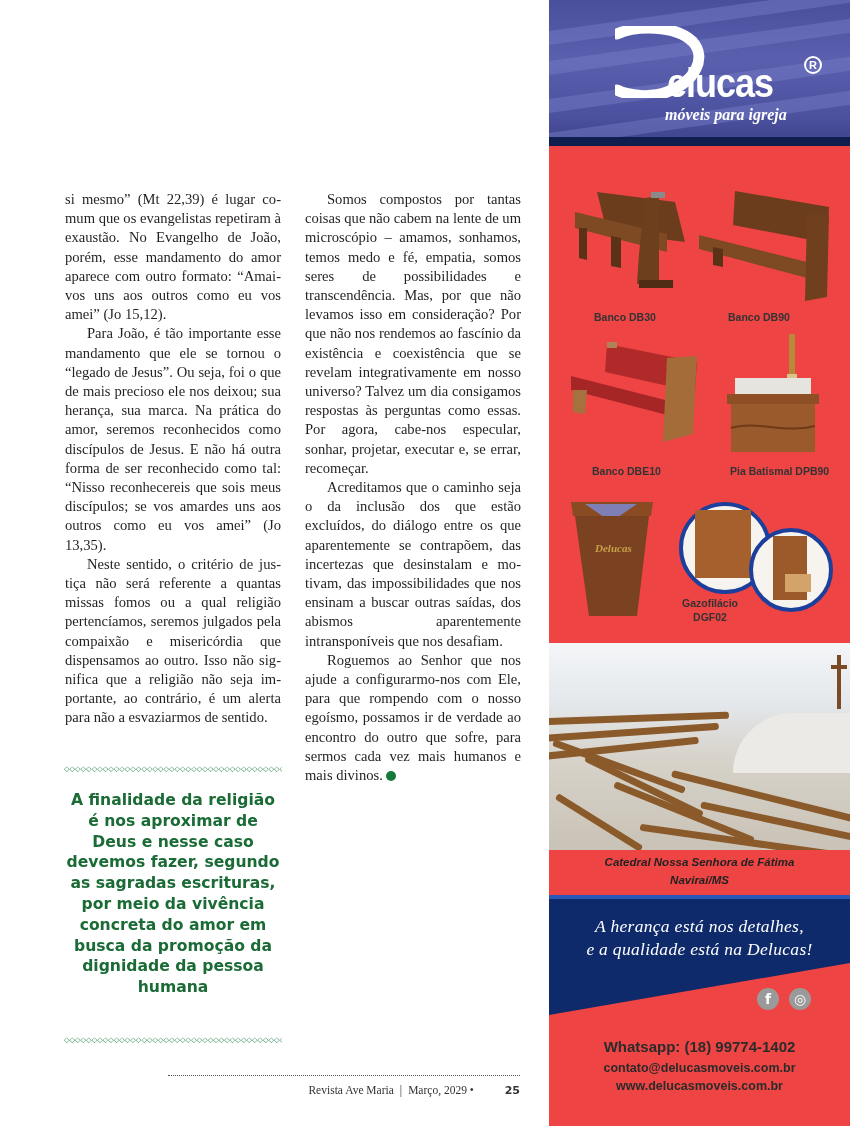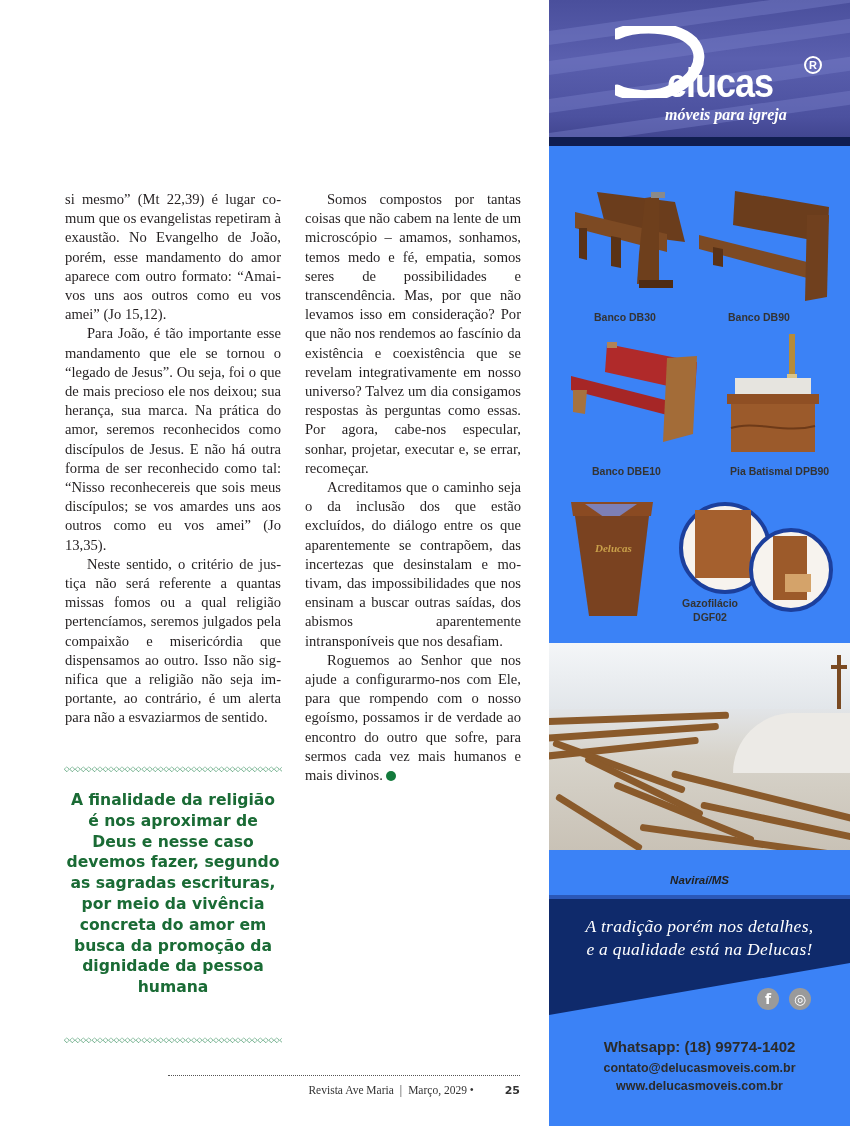--- a/index.html
+++ b/index.html
@@ -18,21 +18,21 @@
   .pullquote { position: absolute; left: 64px; top: 790px; width: 218px; text-align: center; font-family: "DejaVu Sans", sans-serif; font-weight: bold; font-size: 15.6px; line-height: 20.8px; color: #1a6b35; }
 
   .enddot { display: inline-block; width: 10px; height: 10px; border-radius: 50%; background: #137a3c; vertical-align: -1px; margin-left: 3px; }
 
   .footer-rule { position: absolute; left: 168px; top: 1075px; width: 352px; border-top: 1px dotted #555; }
   .footer { position: absolute; right: 330px; top: 1084px; font-family: "Liberation Serif", serif; font-size: 11.5px; color: #333; white-space: nowrap; }
   .footer .sep { margin: 0 6px; }
   .footer .pg { font-family: "DejaVu Sans", sans-serif; font-weight: bold; font-size: 11px; margin-left: 28px; }
 
   
-  .ad { position: absolute; left: 549px; top: 0; width: 301px; height: 1126px; background: #3b82f6; }
+  .ad { position: absolute; left: 549px; top: 0; width: 301px; height: 1126px; background: #ef4444; }
   .ad-header { position: absolute; left: 0; top: 0; width: 301px; height: 146px; background: linear-gradient(180deg, #4a4f9c 0%, #5a5fae 40%, #4c519f 80%, #3d418a 100%); overflow: hidden; }
   .ad-header .pew { position: absolute; height: 14px; background: rgba(120,126,200,0.45); transform: skewY(-8deg); }
   .ad-header .bar { position: absolute; left: 0; bottom: 0; width: 301px; height: 9px; background: #101d4f; }
   .logo-d { position: absolute; left: 66px; top: 26px; width: 90px; height: 72px; }
   .logo-word { position: absolute; left: 118px; top: 62px; font-family: "Liberation Sans", sans-serif; font-size: 36px; font-weight: bold; color: #fff; letter-spacing: -1px; transform: scaleY(1.15); }
   .logo-reg { position: absolute; left: 255px; top: 56px; width: 14px; height: 14px; border: 2px solid #fff; border-radius: 50%; color: #fff; font-family: "Liberation Sans", sans-serif; font-size: 11px; font-weight: bold; text-align: center; line-height: 14px; }
   .logo-tag { position: absolute; left: 116px; top: 106px; font-family: "Liberation Serif", serif; font-style: italic; font-weight: bold; font-size: 16px; color: #fff; }
 
   .product-label { position: absolute; font-family: "Liberation Sans", sans-serif; font-weight: bold; font-size: 10.5px; color: #333; white-space: nowrap; text-align: center; margin-left: 13px; }
   .bench { position: absolute; }
@@ -157,28 +157,29 @@
     <div class="row" style="left:-10px;top:86px;width:180px;transform:rotate(-4deg);"></div>
     <div class="row" style="left:-10px;top:102px;width:160px;transform:rotate(-6deg);"></div>
     <div class="row" style="left:0px;top:120px;width:140px;transform:rotate(20deg);"></div>
     <div class="row" style="left:30px;top:140px;width:130px;transform:rotate(26deg);"></div>
     <div class="row" style="left:60px;top:166px;width:150px;transform:rotate(22deg);"></div>
     <div class="row" style="left:120px;top:150px;width:190px;transform:rotate(14deg);"></div>
     <div class="row" style="left:150px;top:176px;width:170px;transform:rotate(12deg);"></div>
     <div class="row" style="left:0px;top:176px;width:100px;transform:rotate(32deg);"></div>
     <div class="row" style="left:90px;top:196px;width:220px;transform:rotate(8deg);"></div>
   </div>
+  <div class="cathedral-caption" style="top:854px;">Catedral Nossa Senhora de Fátima</div>
   <div class="cathedral-caption" style="top:872px;">Naviraí/MS</div>
 
   <svg class="ad-slogan" viewBox="0 0 301 120" preserveAspectRatio="none">
     <polygon points="0,0 301,0 301,68 0,120" fill="#0f2a6b"></polygon>
     <rect x="0" y="0" width="301" height="4" fill="#2b58b8"></rect>
   </svg>
   <div class="slogan-text">
-    <div>A tradição porém nos detalhes,</div>
+    <div>A herança está nos detalhes,</div>
     <div>e a qualidade está na Delucas!</div>
   </div>
 
   <div class="social" style="left:208px;">f</div>
   <div class="social" style="left:240px;">◎</div>
 
   <div class="contact" style="top:1038px;font-size:15px;">Whatsapp: (18) 99774-1402</div>
   <div class="contact" style="top:1061px;font-size:12.5px;">contato@delucasmoveis.com.br</div>
   <div class="contact" style="top:1079px;font-size:12.5px;">www.delucasmoveis.com.br</div>
 </div>

